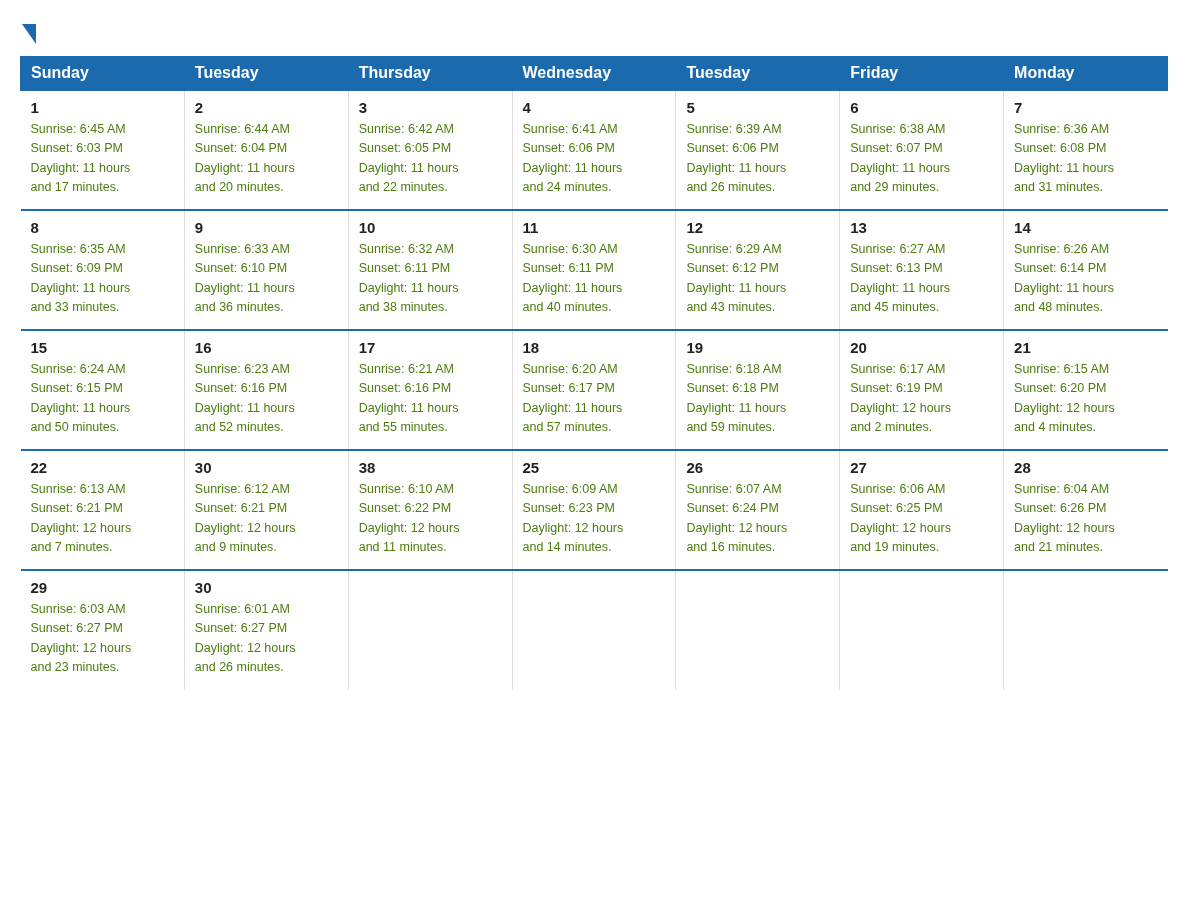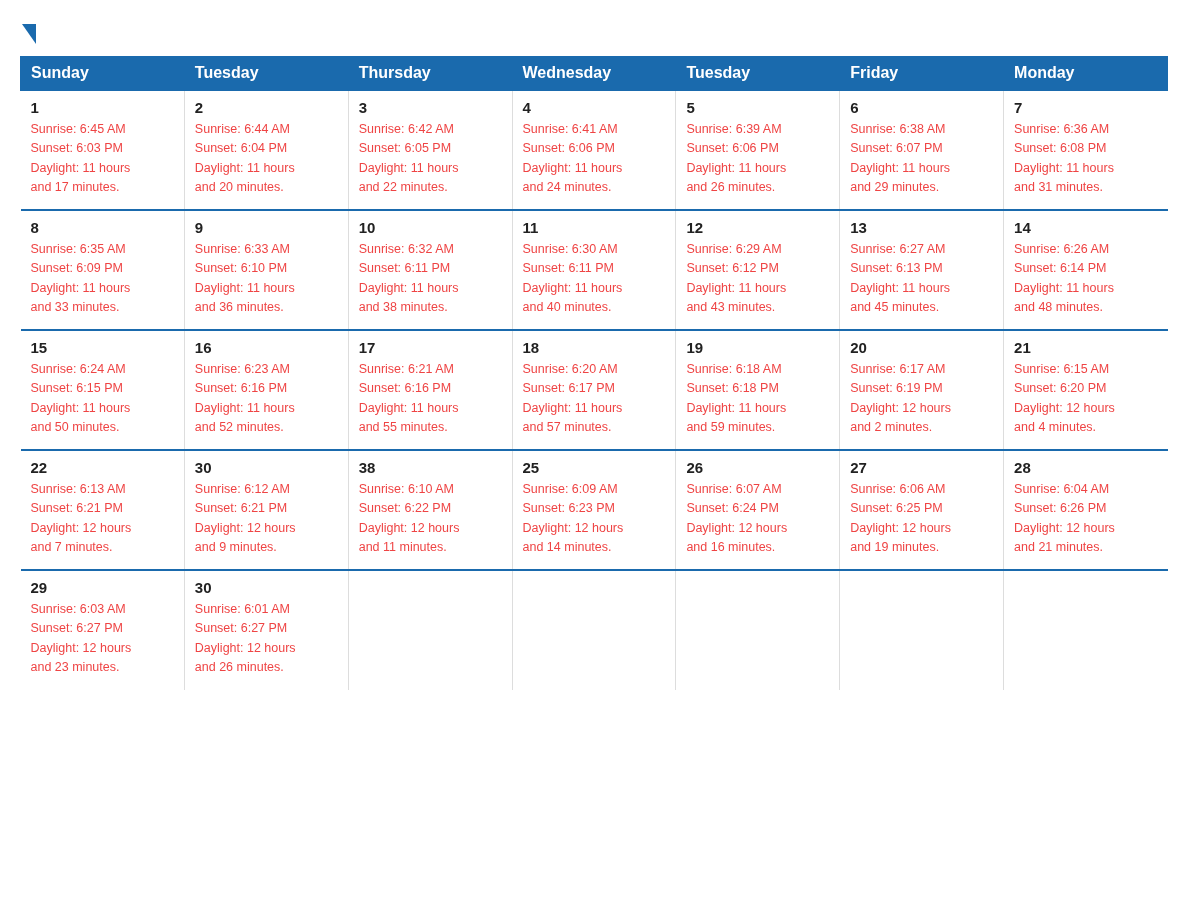--- a/index.html
+++ b/index.html
@@ -89,21 +89,21 @@
       border-right: none;
     }
     .day-num {
       font-size: 15px;
       font-weight: bold;
       color: #222;
       margin-bottom: 4px;
     }
     .day-info {
       font-size: 12.5px;
-      color: #ef4444;
+      color: #4d7c0f;
       line-height: 1.55;
     }
     .empty-cell {
       background: #fff;
     }
   </style>
 </head>
 <body>
 
 <div class="header">

